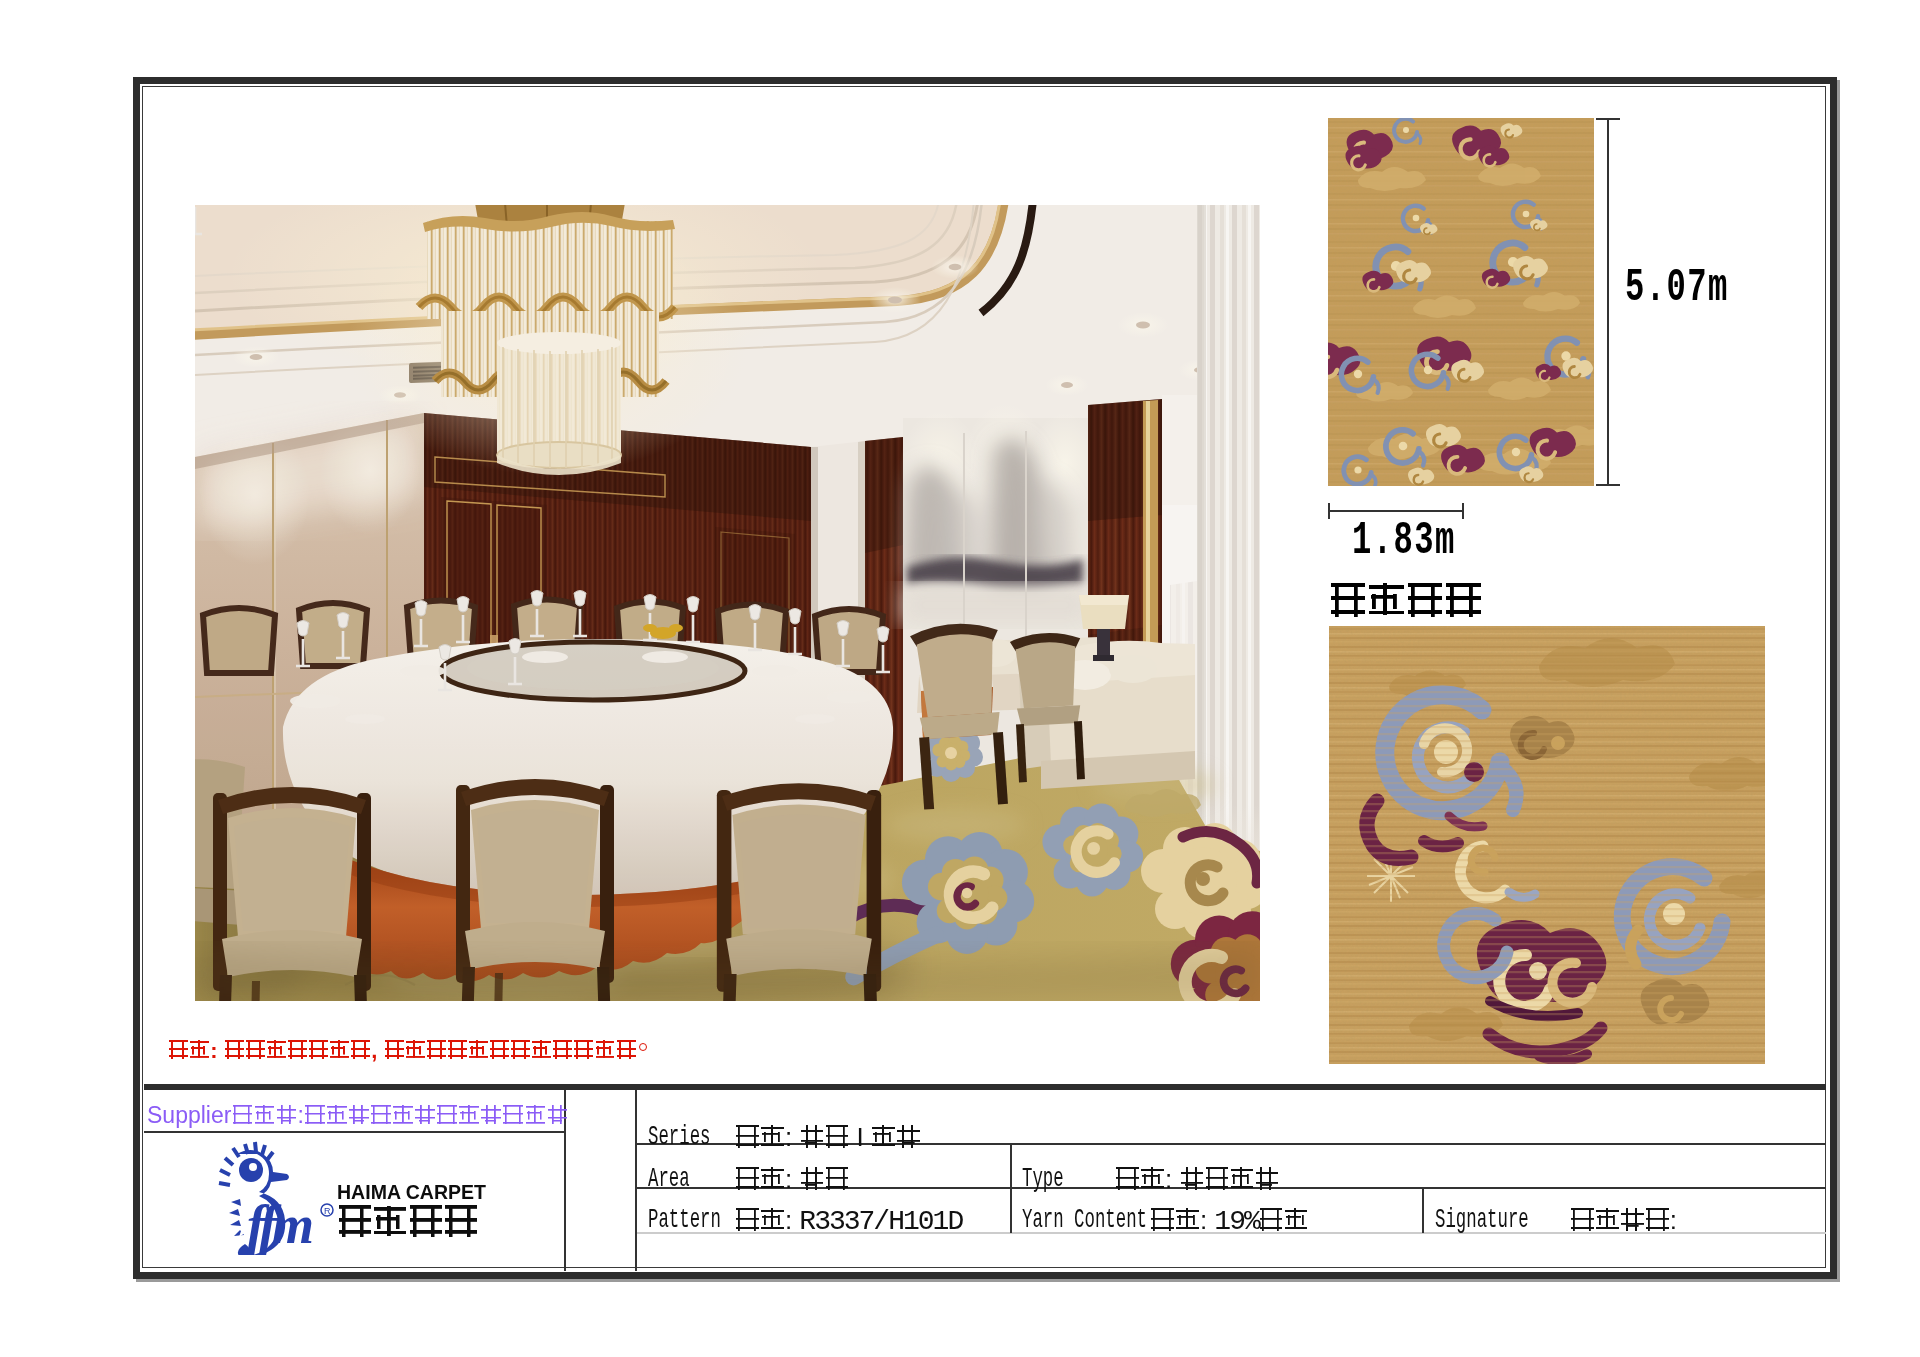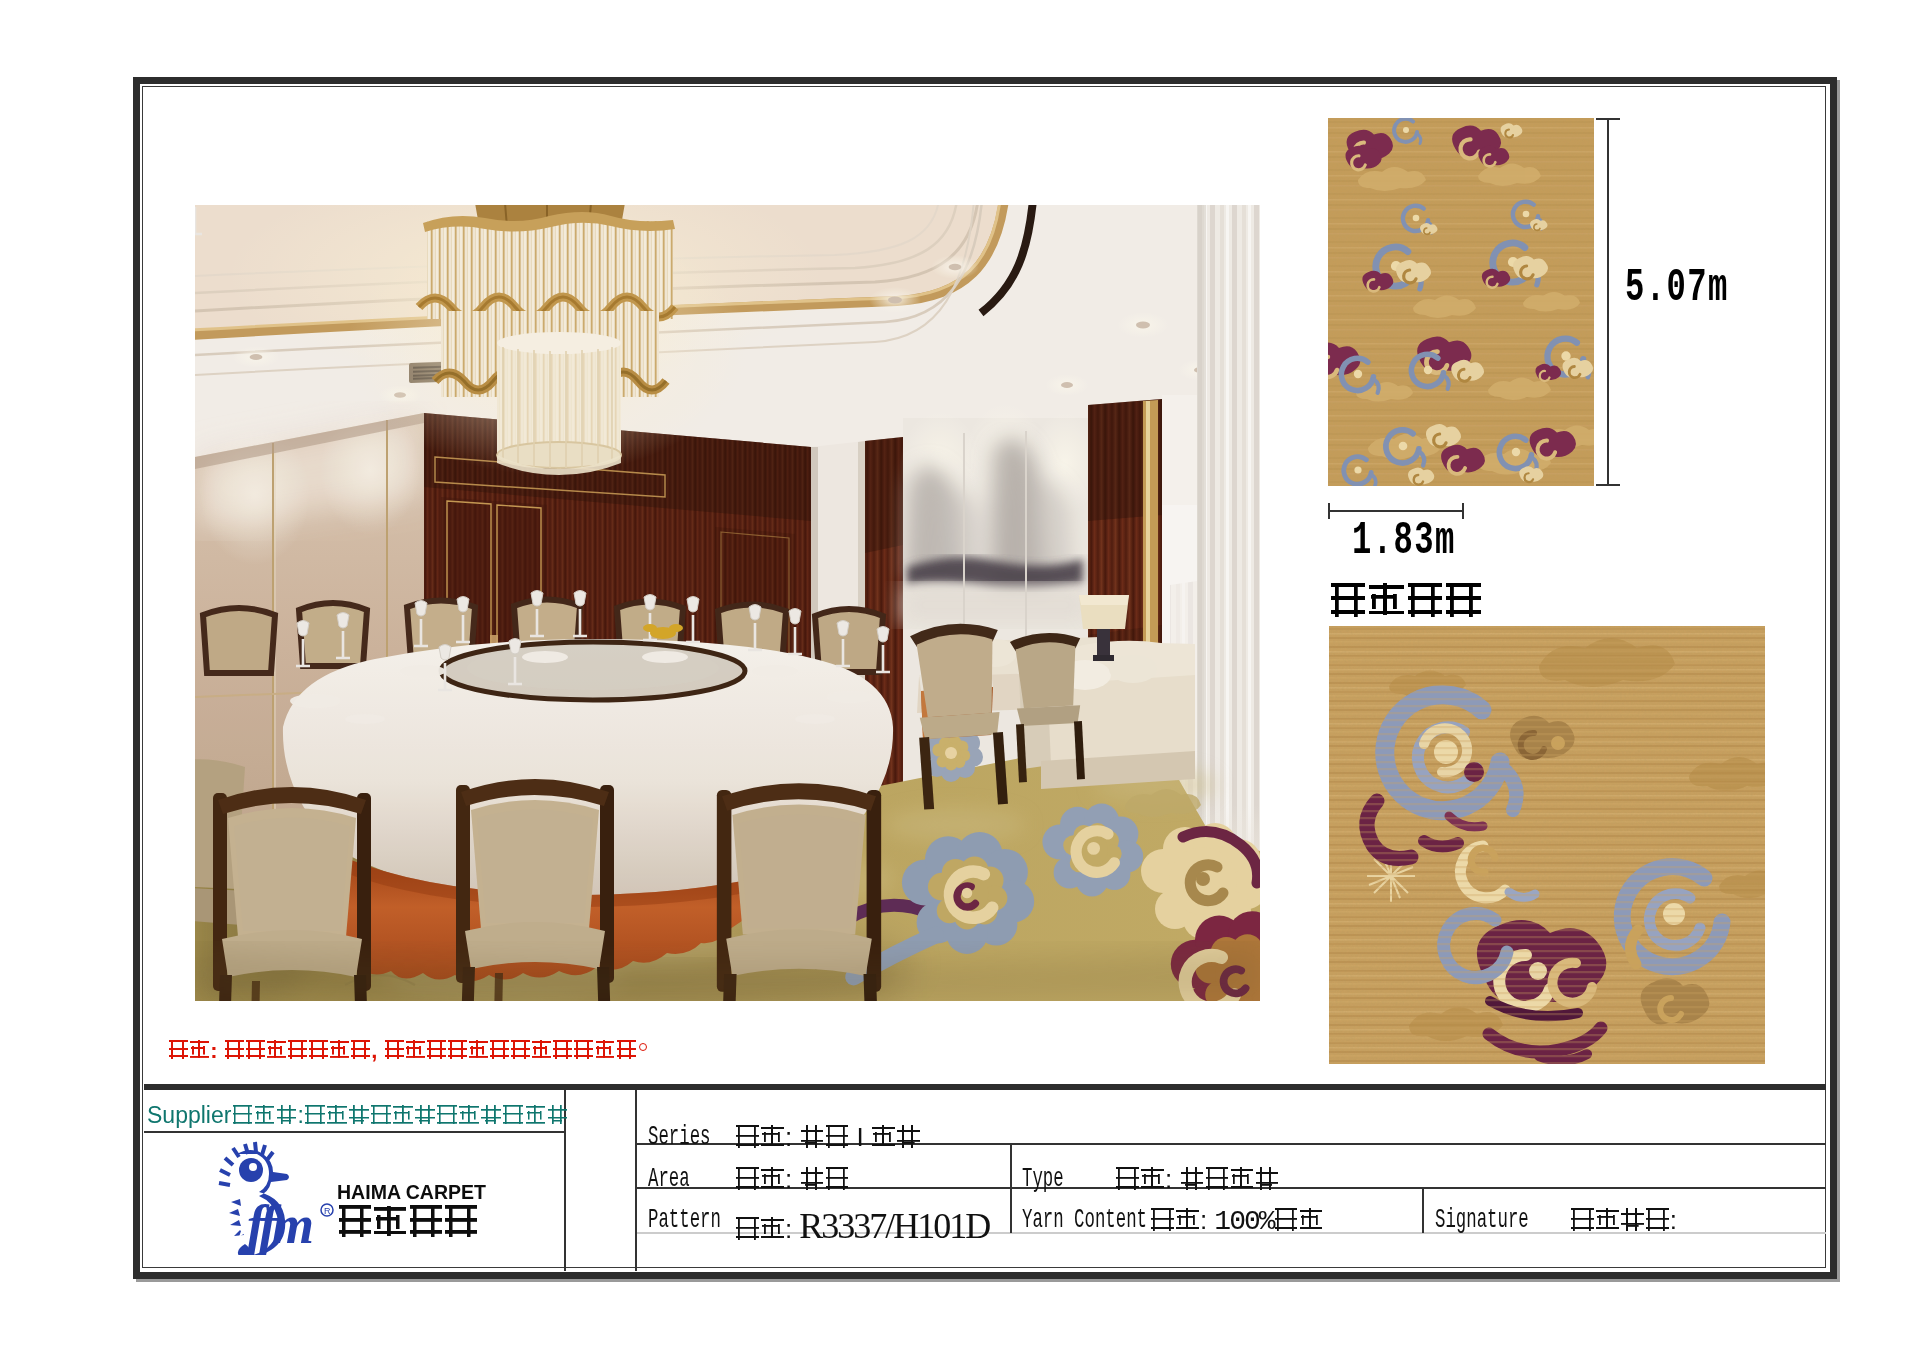--- a/index.html
+++ b/index.html
@@ -755,21 +755,21 @@
 
 <div class="abs" style="left:144px;top:1131px;width:420px;height:2px;background:#333;"></div>
 
 <div class="abs" style="left:637px;top:1143px;width:1189px;height:2px;background:#333;"></div>
 <div class="abs" style="left:637px;top:1187px;width:1189px;height:2px;background:#333;"></div>
 <div class="abs" style="left:637px;top:1232px;width:1189px;height:2px;background:#ccc;"></div>
 
 <div class="abs" style="left:1010px;top:1143px;width:2px;height:90px;background:#333;"></div>
 <div class="abs" style="left:1422px;top:1187px;width:2px;height:46px;background:#333;"></div>
 
-<div class="abs ct" style="left:147px;top:1102px;font-size:23px;color:#0f766e;">Supplier<i></i><i></i><i></i>:<i></i><i></i><i></i><i></i><i></i><i></i><i></i><i></i><i></i><i></i><i></i><i></i></div>
+<div class="abs ct" style="left:147px;top:1102px;font-size:23px;color:#8b5cf6;">Supplier<i></i><i></i><i></i>:<i></i><i></i><i></i><i></i><i></i><i></i><i></i><i></i><i></i><i></i><i></i><i></i></div>
 
 <div class="abs" id="logo" style="left:215px;top:1140px;width:280px;height:112px;">
 <svg class="abs" style="left:0;top:0" width="125" height="115" viewBox="0 0 125 115" xmlns="http://www.w3.org/2000/svg">
 <g fill="#2741ad">
 
 <path d="M30,4 l3,10 M18,8 l6,9 M10,18 l8,7 M5,30 l10,5 M4,43 l11,2 M40,2 l1,10 M50,5 l-3,10 M58,12 l-6,8" stroke="#2741ad" stroke-width="4" fill="none"></path>
 
 <path d="M22,14 q14,-8 26,0 q10,7 10,18 l14,2 q4,3 0,6 l-16,2 q-2,10 -12,14 q14,6 18,20 q4,16 -6,28 q-10,12 -28,12 q16,2 28,-6 q16,-10 14,-30 q-2,-22 -26,-28 q10,-6 10,-18 q0,-14 -12,-20 Z"></path>
 <circle cx="36" cy="30" r="12"></circle>
 
@@ -794,21 +794,21 @@
 <div class="abs mono" style="left:648px;top:1163px;font-size:28px;color:#111;transform:scale(.62,1);transform-origin:0 0;">Area</div>
 
 <div class="abs ct" style="left:735px;top:1164px;font-size:26px;color:#111;"><i></i><i></i>:&nbsp;<i></i><i></i></div>
 
 <div class="abs mono" style="left:1022px;top:1163px;font-size:28px;color:#111;transform:scale(.62,1);transform-origin:0 0;">Type</div>
 
 <div class="abs ct" style="left:1115px;top:1164px;font-size:26px;color:#111;"><i></i><i></i>:&nbsp;<i></i><i></i><i></i><i></i></div>
 
 <div class="abs mono" style="left:648px;top:1204px;font-size:28px;color:#111;transform:scale(.62,1);transform-origin:0 0;">Pattern</div>
 
-<div class="abs ct" style="left:735px;top:1205px;font-size:26px;color:#111;"><i></i><i></i>:&nbsp;<span class="mono" style="font-size:36px;letter-spacing:-2px;font-family:Liberation Serif, serif;">R3337/H101D</span></div>
+<div class="abs ct" style="left:735px;top:1205px;font-size:26px;color:#111;"><i></i><i></i>:&nbsp;<span class="mono" style="font-size:28px;letter-spacing:-2px;">R3337/H101D</span></div>
 
 <div class="abs mono" style="left:1022px;top:1204px;font-size:28px;color:#111;transform:scale(.62,1);transform-origin:0 0;">Yarn&nbsp;Content</div>
 
-<div class="abs ct" style="left:1150px;top:1205px;font-size:26px;color:#111;"><i></i><i></i>:&nbsp;<span class="mono" style="font-size:28px;letter-spacing:-2px;">100%</span><i></i><i></i></div>
+<div class="abs ct" style="left:1150px;top:1205px;font-size:26px;color:#111;"><i></i><i></i>:&nbsp;<span class="mono" style="font-size:28px;letter-spacing:-2px;">19%</span><i></i><i></i></div>
 
 <div class="abs mono" style="left:1435px;top:1204px;font-size:28px;color:#111;transform:scale(.62,1);transform-origin:0 0;">Signature</div>
 
 <div class="abs ct" style="left:1570px;top:1205px;font-size:26px;color:#111;"><i></i><i></i><i></i><i></i>:</div>
 
 </body></html>

